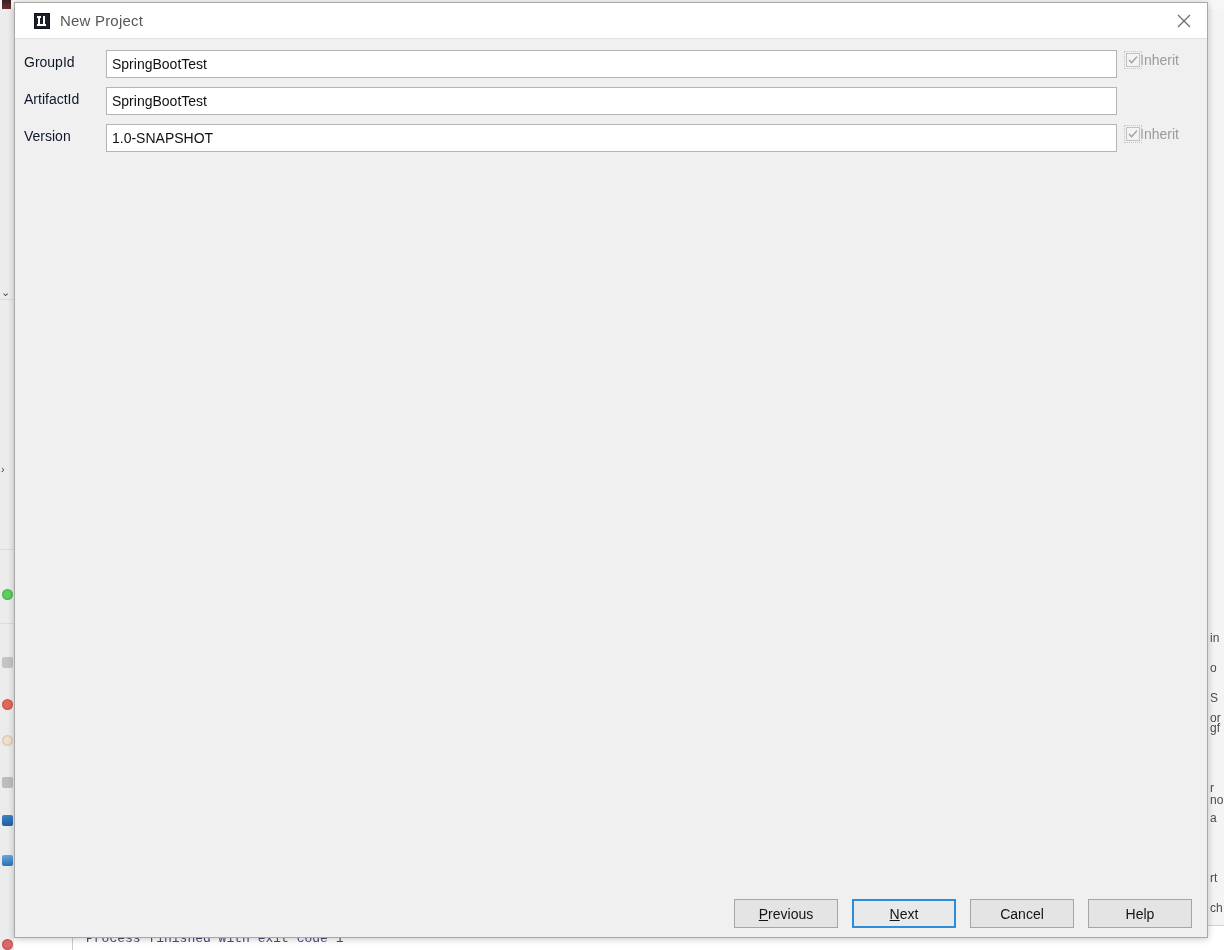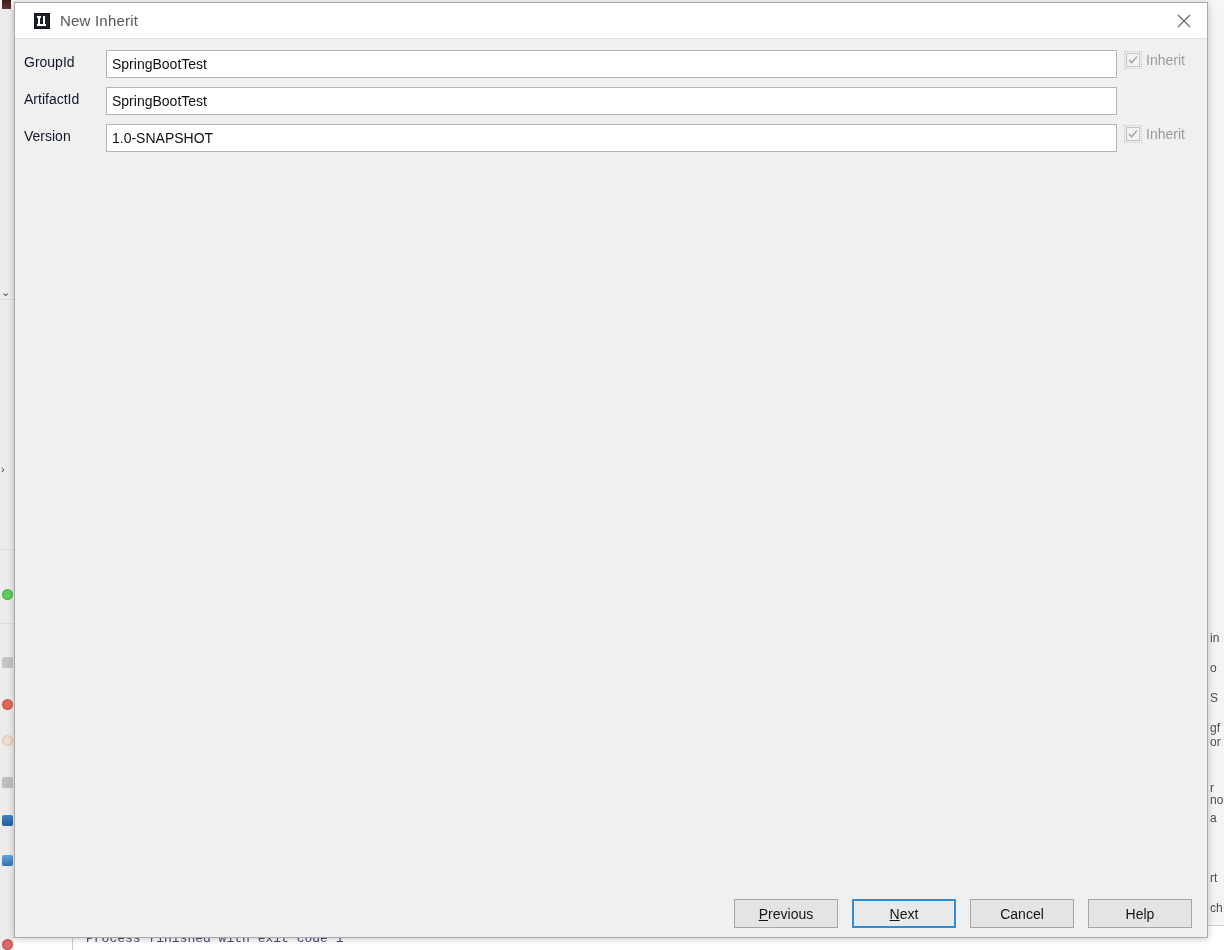--- a/index.html
+++ b/index.html
@@ -213,21 +213,20 @@
     color: #101010;
     padding: 0 5px;
     outline: none;
   }
   .inherit-box {
     position: absolute;
     left: 1111px;
     top: 2px;
     display: flex;
     align-items: center;
-    gap: 6px;
   }
   .checkbox {
     position: relative;
     width: 14px; height: 14px;
     background: #f3f3f3;
     border: 1px solid #c2c2c2;
     box-sizing: border-box;
     outline: 1px dotted #c9c9c9;
     outline-offset: 1px;
   }
@@ -301,21 +300,21 @@
     <div class="rail-icon" style="top:806px;background:linear-gradient(180deg,#3f82c4,#1f5f9e);"></div>
     <div class="rail-icon" style="top:846px;background:linear-gradient(180deg,#62a8e0,#2f72b4);"></div>
     <div class="rail-icon" style="top:930px;background:radial-gradient(circle,#d86a6a 40%,#aa3434 100%);border-radius:50%;"></div>
   </div>
 
   <div class="ide-right-gutter">
     <div class="gutter-frag" style="top:622px;">in</div>
     <div class="gutter-frag" style="top:652px;">o</div>
     <div class="gutter-frag" style="top:682px;">S</div>
     <div class="gutter-frag" style="top:712px;">gf</div>
-    <div class="gutter-frag" style="top:726px;margin-left:20px;">or</div>
+    <div class="gutter-frag" style="top:702px;margin-left:20px;">or</div>
     <div class="gutter-frag" style="top:772px;">r</div>
     <div class="gutter-frag" style="top:802px;">a</div>
     <div class="gutter-frag" style="top:784px;">no</div>
     <div class="gutter-frag" style="top:862px;">rt</div>
     <div class="gutter-frag" style="top:892px;">ch</div>
     <div class="gutter-frag" style="top:922px;">f</div>
   </div>
 
   <div class="ide-console" style="top:926px;height:24px;">
     <div class="console-sep-v" style="left:58px;top:0;height:24px;"></div>
@@ -325,21 +324,21 @@
 
   <div id="dialog">
 
     <div class="titlebar">
       <div class="title-icon">
         <span class="ij-bar ij-b1"></span>
         <span class="ij-bar ij-b2"></span>
         <span class="ij-bar ij-b3"></span>
         <span class="ij-bar ij-b4"></span>
       </div>
-      <div class="title-text">New Inherit</div>
+      <div class="title-text">New Project</div>
       <div class="close-btn">
         <svg width="14" height="14" viewBox="0 0 14 14" aria-hidden="true">
           <path d="M1 1 L13 13 M13 1 L1 13" stroke="#6e6e6e" stroke-width="1.3" fill="none"></path>
         </svg>
       </div>
     </div>
 
     <div class="dialog-body">
 
       <div class="form-row" style="top:11px;">

